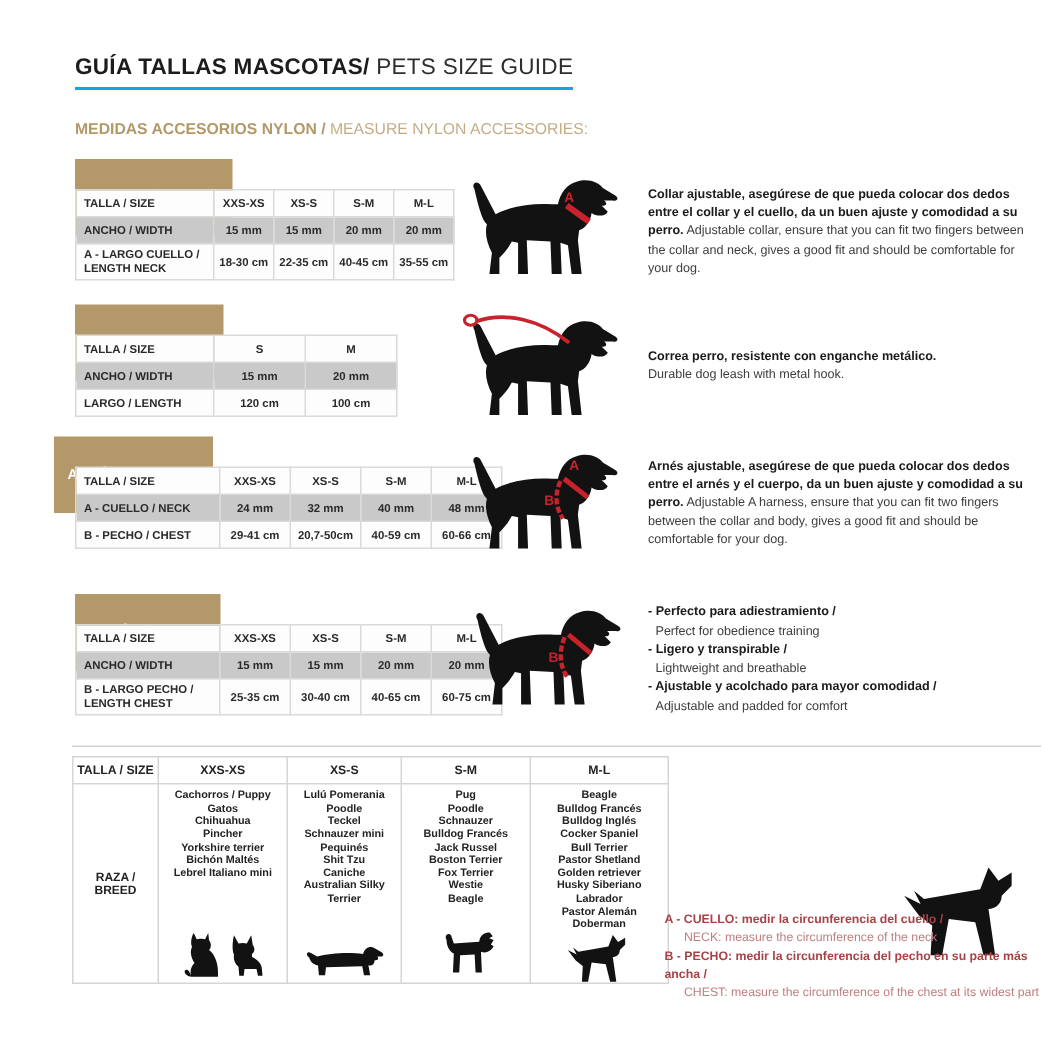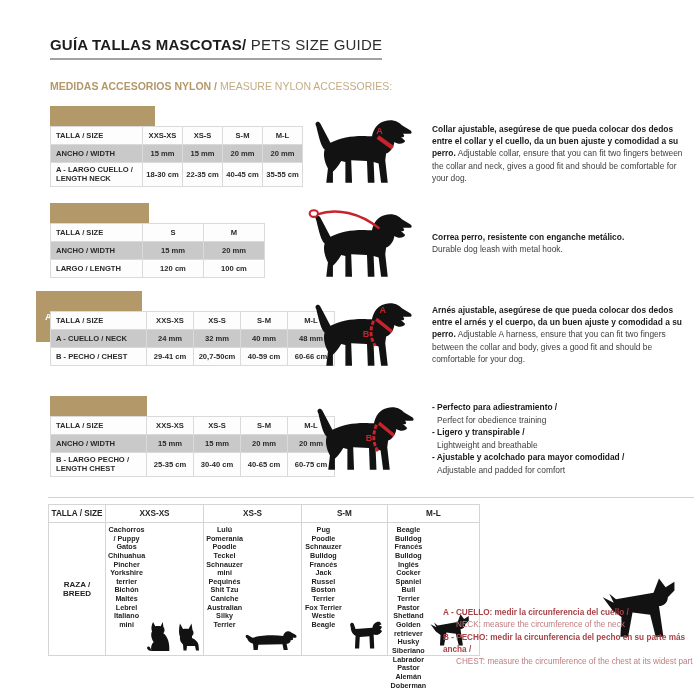--- a/index.html
+++ b/index.html
@@ -1,21 +1,21 @@
 <!DOCTYPE html>
 <html><head>
 <meta charset="utf-8">
 <style>
   html,body{margin:0;padding:0}
   body{width:700px;height:700px;background:#ffffff;position:relative;overflow:hidden;
        font-family:"Liberation Sans",sans-serif;color:#1e1e1e;}
   .abs{position:absolute}
   
   .title{left:50px;top:36px;font-size:15px;font-weight:bold;color:#1c1c1c;
-         border-bottom:2px solid #a3a3a3;padding-bottom:5px;letter-spacing:.2px;white-space:nowrap}
+         border-bottom:2px solid #0ea5e9;padding-bottom:5px;letter-spacing:.2px;white-space:nowrap}
   .title .light{font-weight:normal;color:#2e2e2e}
   .subtitle{left:50px;top:80px;font-size:10.5px;font-weight:bold;color:#b3986a;white-space:nowrap}
   .subtitle .light{font-weight:normal;color:#c3ac85}
   
   .badge{background:#b3986a;color:#fff;font-size:9.5px;font-weight:bold;padding:20px 9px;display:inline-block;white-space:nowrap}
   .badge .light{color:rgba(255,255,255,.72)}
   
   .mtable{border-collapse:collapse;table-layout:fixed}
   .mtable td{border:1px solid #dadada;font-size:7.6px;font-weight:bold;color:#2a2a2a;
              text-align:center;padding:2px 2px;line-height:1.25;background:#fdfdfd;height:13px}
@@ -29,21 +29,21 @@
   .bullet-es{font-weight:bold;color:#1b1b1b}
   .bullet-en{color:#3d3d3d;padding-left:5px}
   
   .divider{left:48px;top:497px;width:646px;height:1px;background:#d2d2d2}
   
   .btable{border-collapse:collapse;table-layout:fixed}
   .btable td{border:1px solid #d5d5d5;font-size:7.2px;font-weight:bold;color:#232323;
              text-align:center;vertical-align:top;padding:3px 2px;background:#fff}
   .btable tr.hdr td{font-size:8.2px;padding:4px 2px;vertical-align:middle}
   .btable td.rowlbl{vertical-align:middle;font-size:8px}
-  .breed-cell{display:flex;flex-direction:row;justify-content:center;height:126px}
+  .breed-cell{display:flex;flex-direction:column;justify-content:space-between;height:126px}
   .breedlist{white-space:pre-line;line-height:1.2}
   .sil{display:flex;justify-content:center;align-items:flex-end;gap:3px}
   
   .notes{font-size:8.2px;line-height:1.5;width:258px}
   .note-es{font-weight:bold;color:#a84246}
   .note-en{color:#c07d7f;padding-left:13px}
   svg{display:block}
 </style>
 </head>
 <body>

